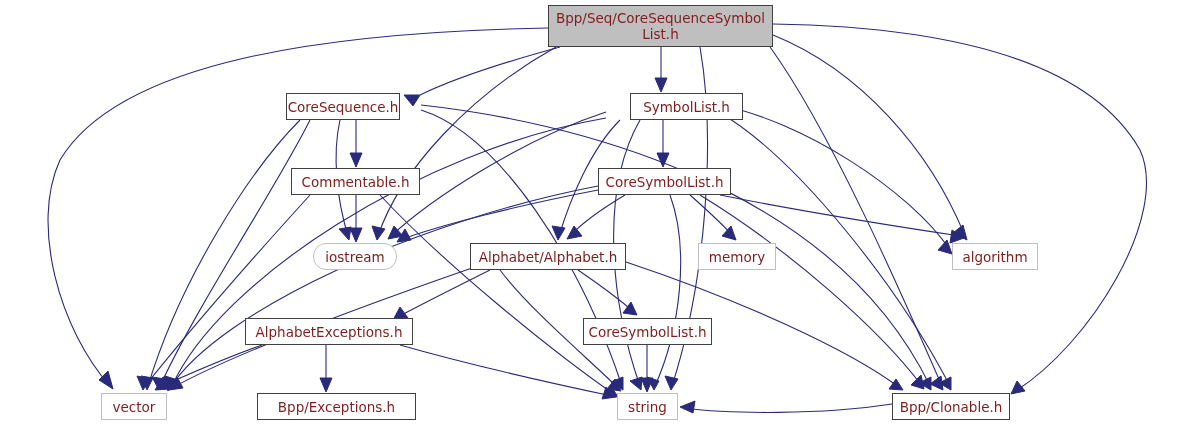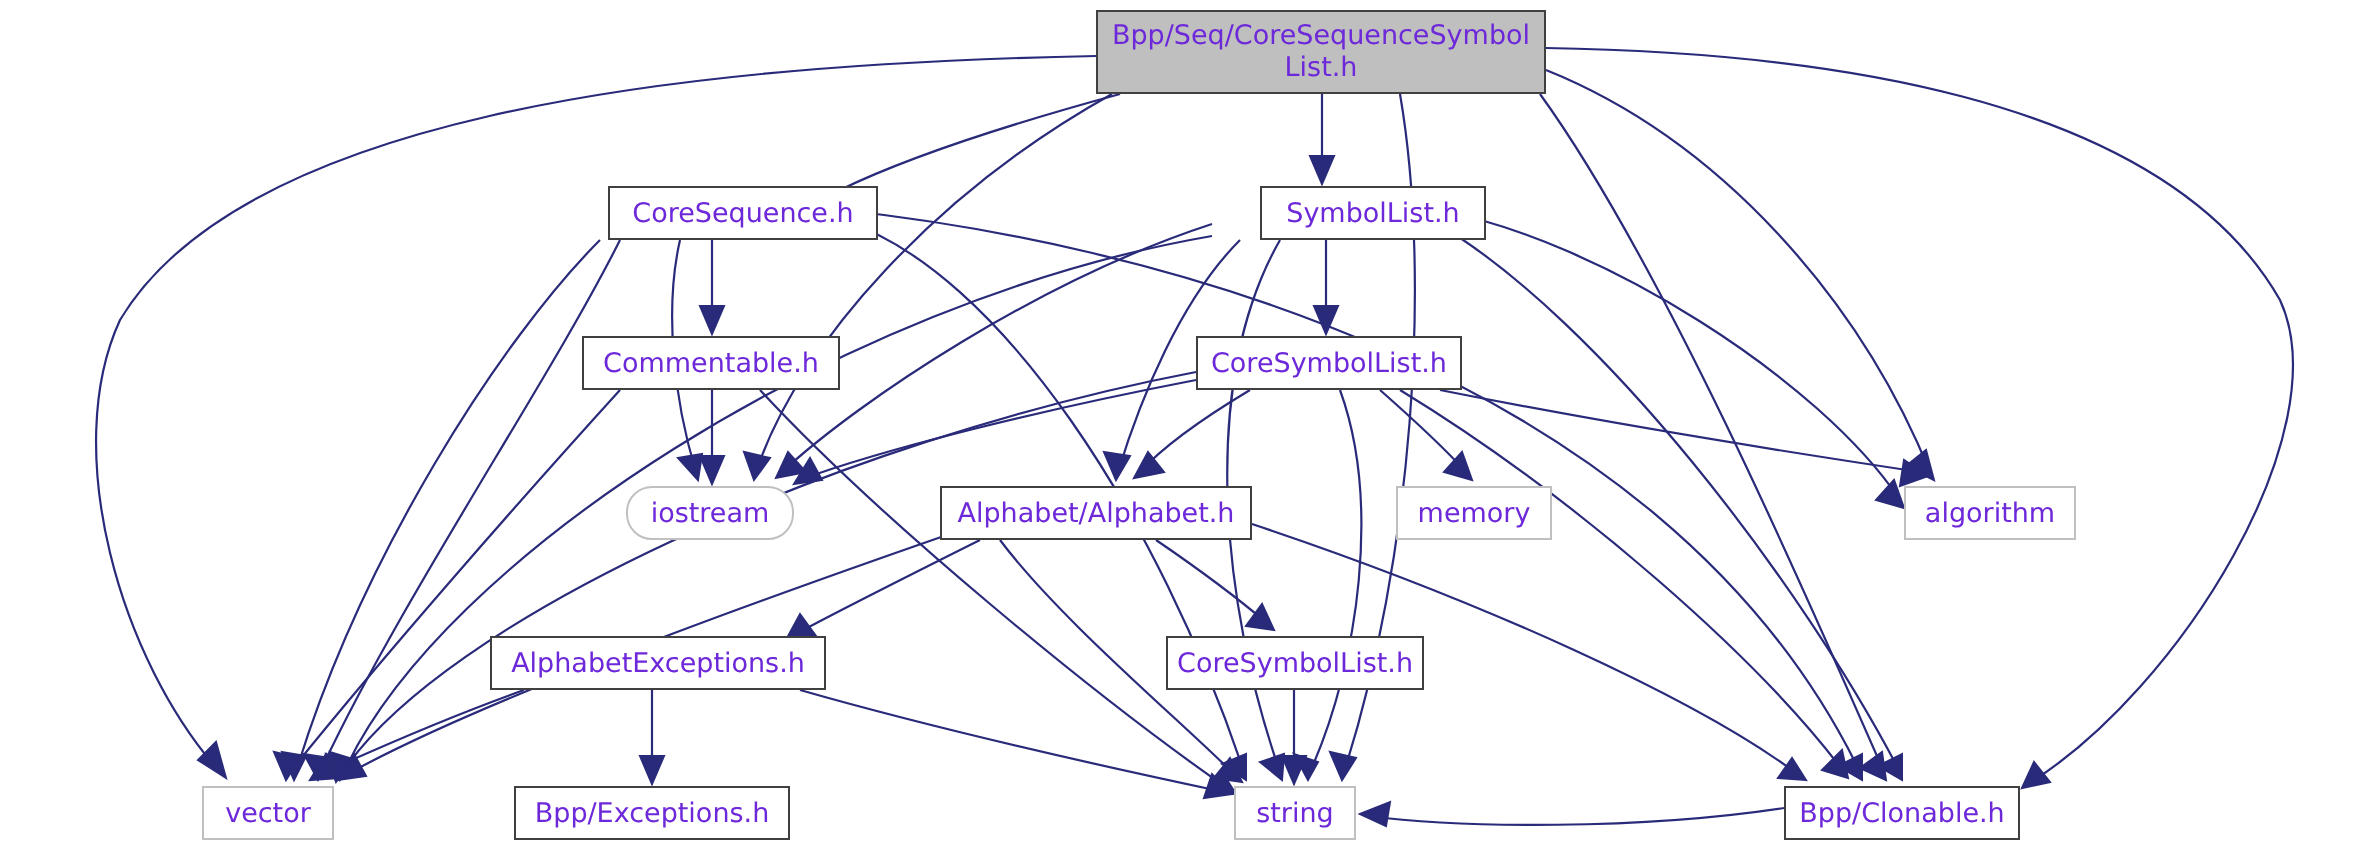--- a/index.html
+++ b/index.html
@@ -24,21 +24,21 @@
   }
   .node {
     position: absolute;
     box-sizing: border-box;
     display: flex;
     align-items: center;
     justify-content: center;
     text-align: center;
     font-size: 13.5px;
     line-height: 16px;
-    color: #6d28d9;
+    color: #7f1d1d;
     background: #ffffff;
     border: 1px solid #c0c0c0;
     white-space: pre-line;
     z-index: 5;
   }
   .node.solid {
     border: 1.5px solid #404040;
   }
   .node.root {
     background: #bfbfbf;
@@ -133,28 +133,28 @@
       <path d="M 400,345 C 470,365 560,385 612,396" fill="none" stroke="#2a2a7a" stroke-width="1.1"></path>
       <polygon points="616,397 602,399 606,387" fill="#2a2a7a" stroke="#2a2a7a" stroke-width="1"></polygon>
       <path d="M 647,345 L 647,386" fill="none" stroke="#2a2a7a" stroke-width="1.1"></path>
       <polygon points="647,392 641,378 653,378" fill="#2a2a7a" stroke="#2a2a7a" stroke-width="1"></polygon>
       <path d="M 892,404 C 820,415 730,414 684,408" fill="none" stroke="#2a2a7a" stroke-width="1.1"></path>
       <polygon points="680,407 695,401 693,413" fill="#2a2a7a" stroke="#2a2a7a" stroke-width="1"></polygon>
     </svg>
   <div id="node-layer">
       <div class="node root" style="left: 548px; top: 5px; width: 225px; height: 42px;"><span class="node-label">Bpp/Seq/CoreSequenceSymbol
 List.h</span></div>
-      <div class="node solid" style="left: 304px; top: 93px; width: 135px; height: 27px; text-align: right;"><span class="node-label">CoreSequence.h</span></div>
+      <div class="node solid" style="left: 286px; top: 93px; width: 114px; height: 27px; text-align: right;"><span class="node-label">CoreSequence.h</span></div>
       <div class="node solid" style="left: 606px; top: 93px; width: 113px; height: 27px; margin-left: 24px;"><span class="node-label">SymbolList.h</span></div>
       <div class="node solid" style="left: 291px; top: 168px; width: 129px; height: 27px; text-align: right;"><span class="node-label">Commentable.h</span></div>
       <div class="node solid" style="left: 598px; top: 168px; width: 133px; height: 27px; align-items: center;"><span class="node-label">CoreSymbolList.h</span></div>
       <div class="node " style="left: 313px; top: 243px; width: 84px; height: 27px; border-radius: 13px;"><span class="node-label">iostream</span></div>
       <div class="node solid" style="left: 470px; top: 243px; width: 156px; height: 27px;"><span class="node-label">Alphabet/Alphabet.h</span></div>
       <div class="node " style="left: 698px; top: 243px; width: 78px; height: 27px;"><span class="node-label">memory</span></div>
       <div class="node " style="left: 952px; top: 243px; width: 86px; height: 27px;"><span class="node-label">algorithm</span></div>
       <div class="node solid" style="left: 245px; top: 318px; width: 168px; height: 27px;"><span class="node-label">AlphabetExceptions.h</span></div>
       <div class="node solid" style="left: 583px; top: 318px; width: 129px; height: 27px;"><span class="node-label">CoreSymbolList.h</span></div>
       <div class="node " style="left: 101px; top: 393px; width: 66px; height: 27px;"><span class="node-label">vector</span></div>
-      <div class="node solid" style="left: 257px; top: 393px; width: 138px; height: 27px;"><span class="node-label">Bpp/Exceptions.h</span></div>
+      <div class="node solid" style="left: 257px; top: 393px; width: 159px; height: 27px;"><span class="node-label">Bpp/Exceptions.h</span></div>
       <div class="node " style="left: 617px; top: 393px; width: 61px; height: 27px;"><span class="node-label">string</span></div>
       <div class="node solid" style="left: 892px; top: 393px; width: 118px; height: 27px;"><span class="node-label">Bpp/Clonable.h</span></div>
     </div>
 </div>
 
 </body></html>

